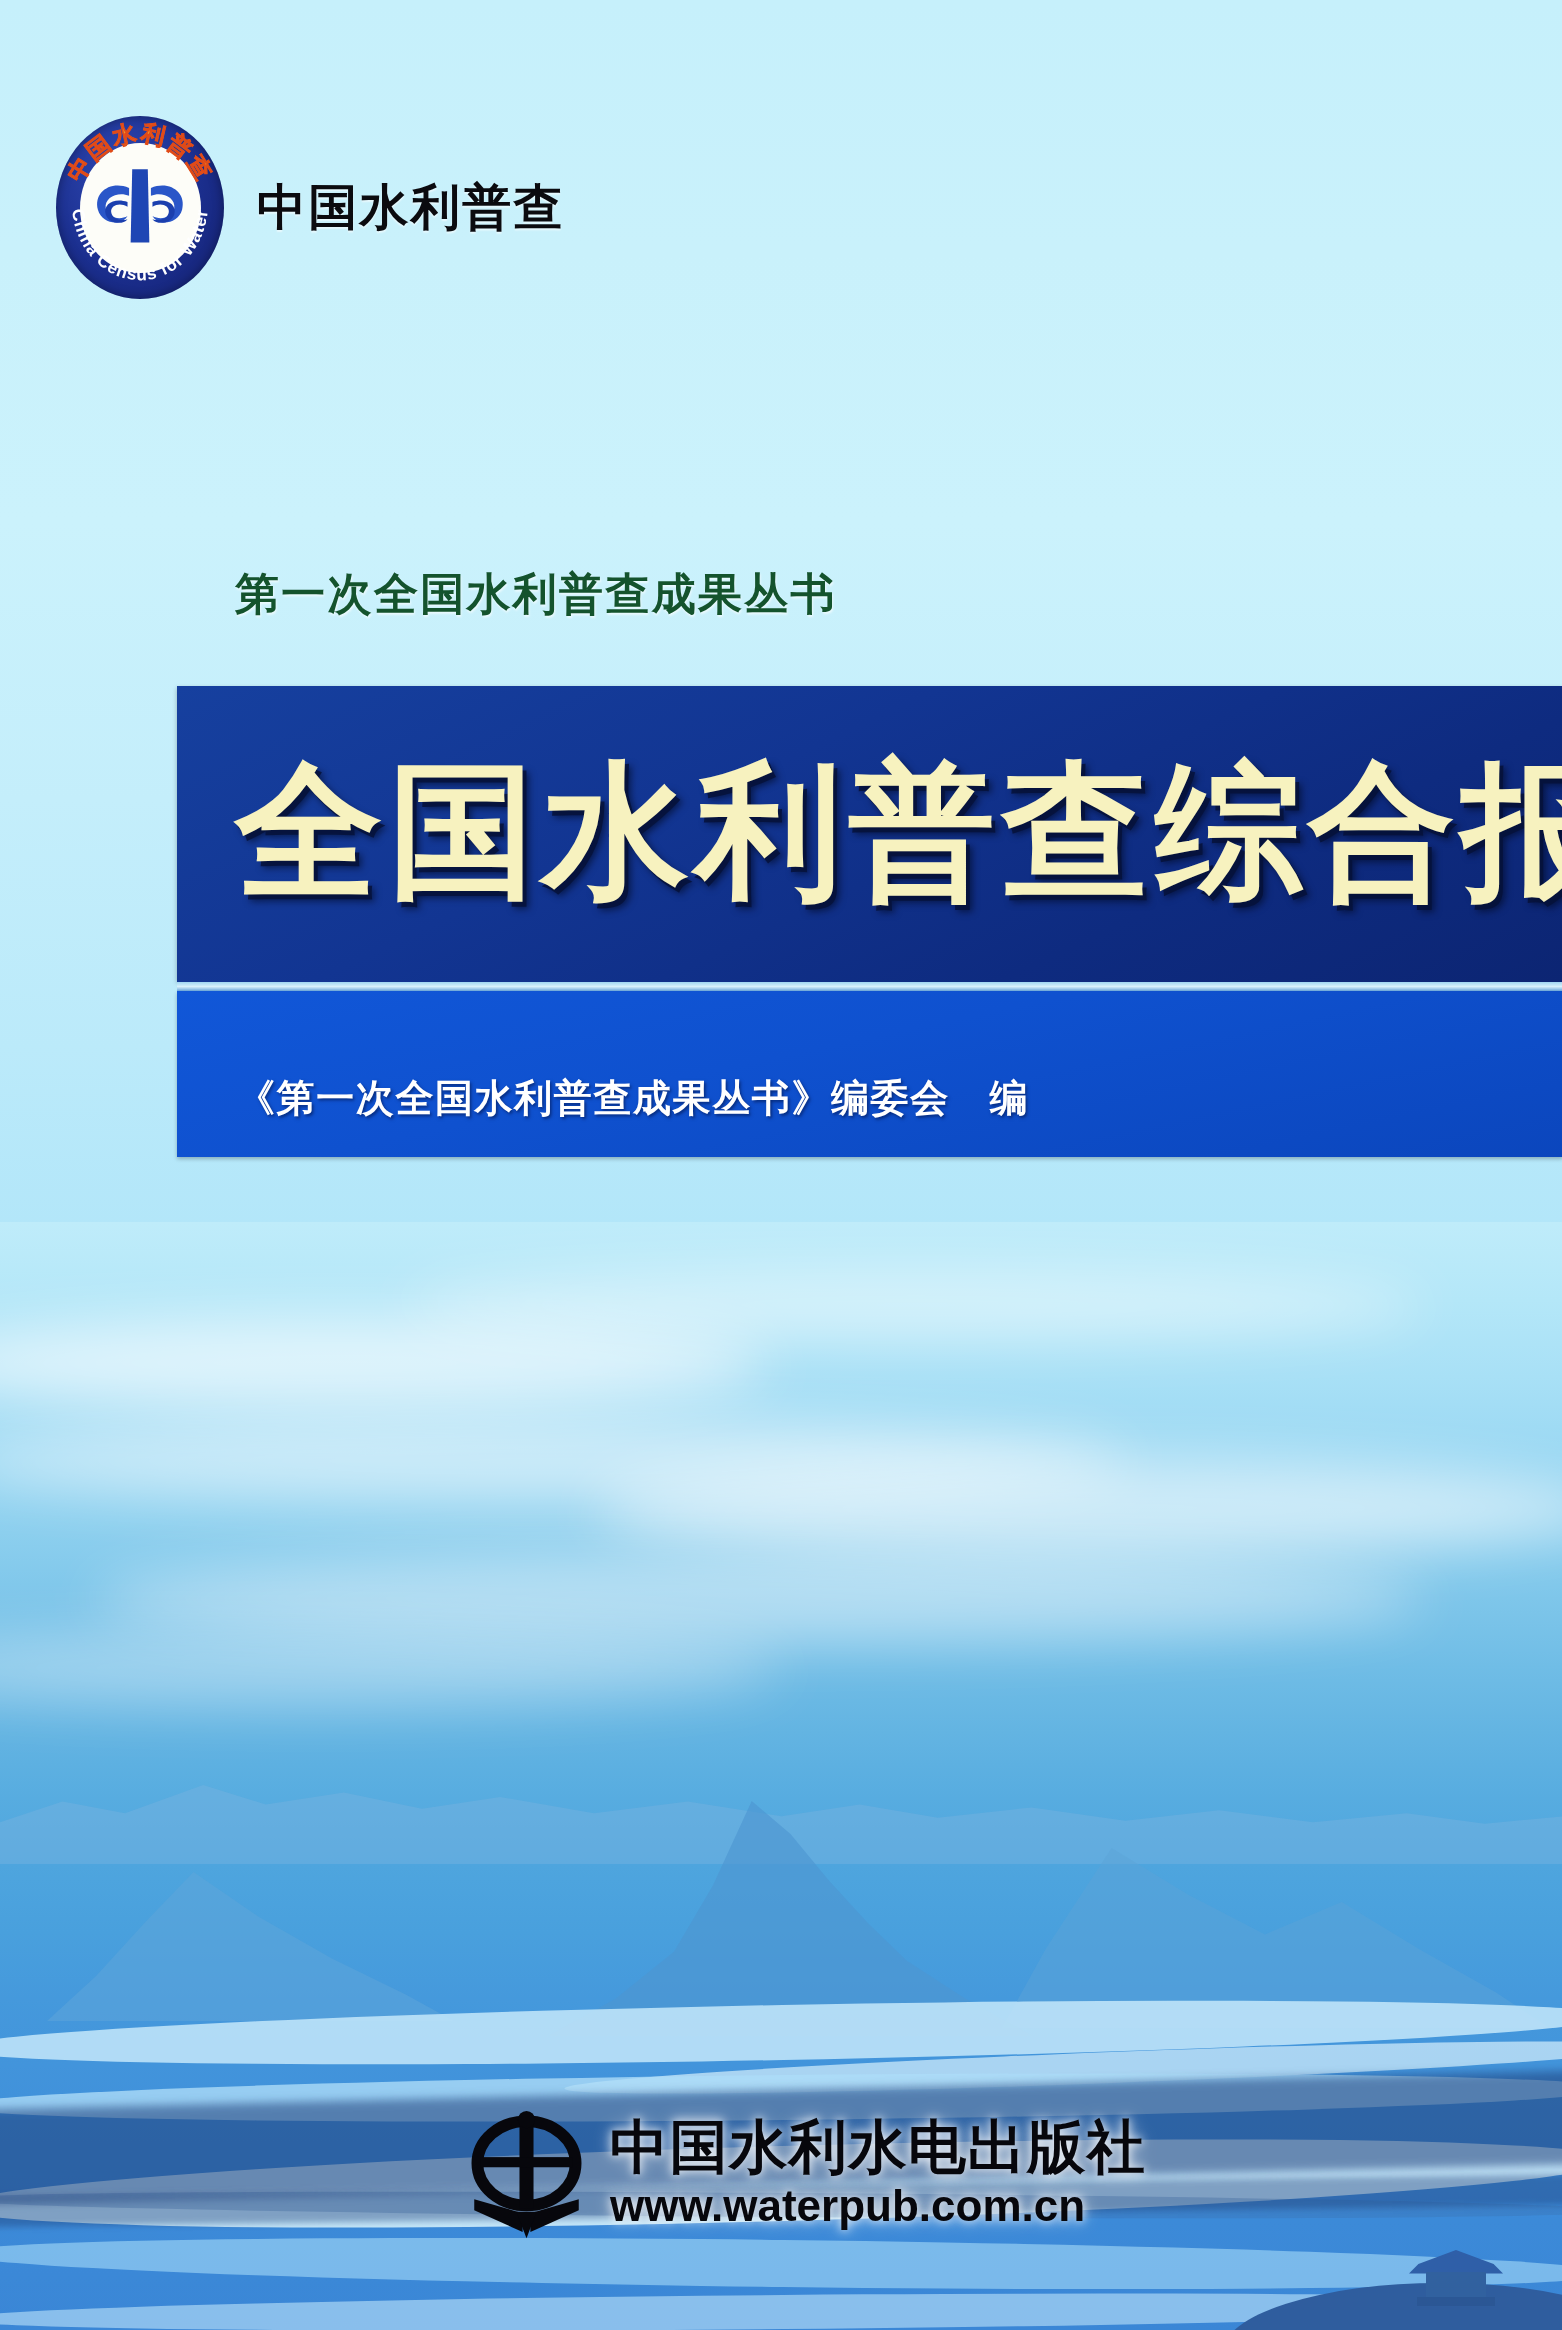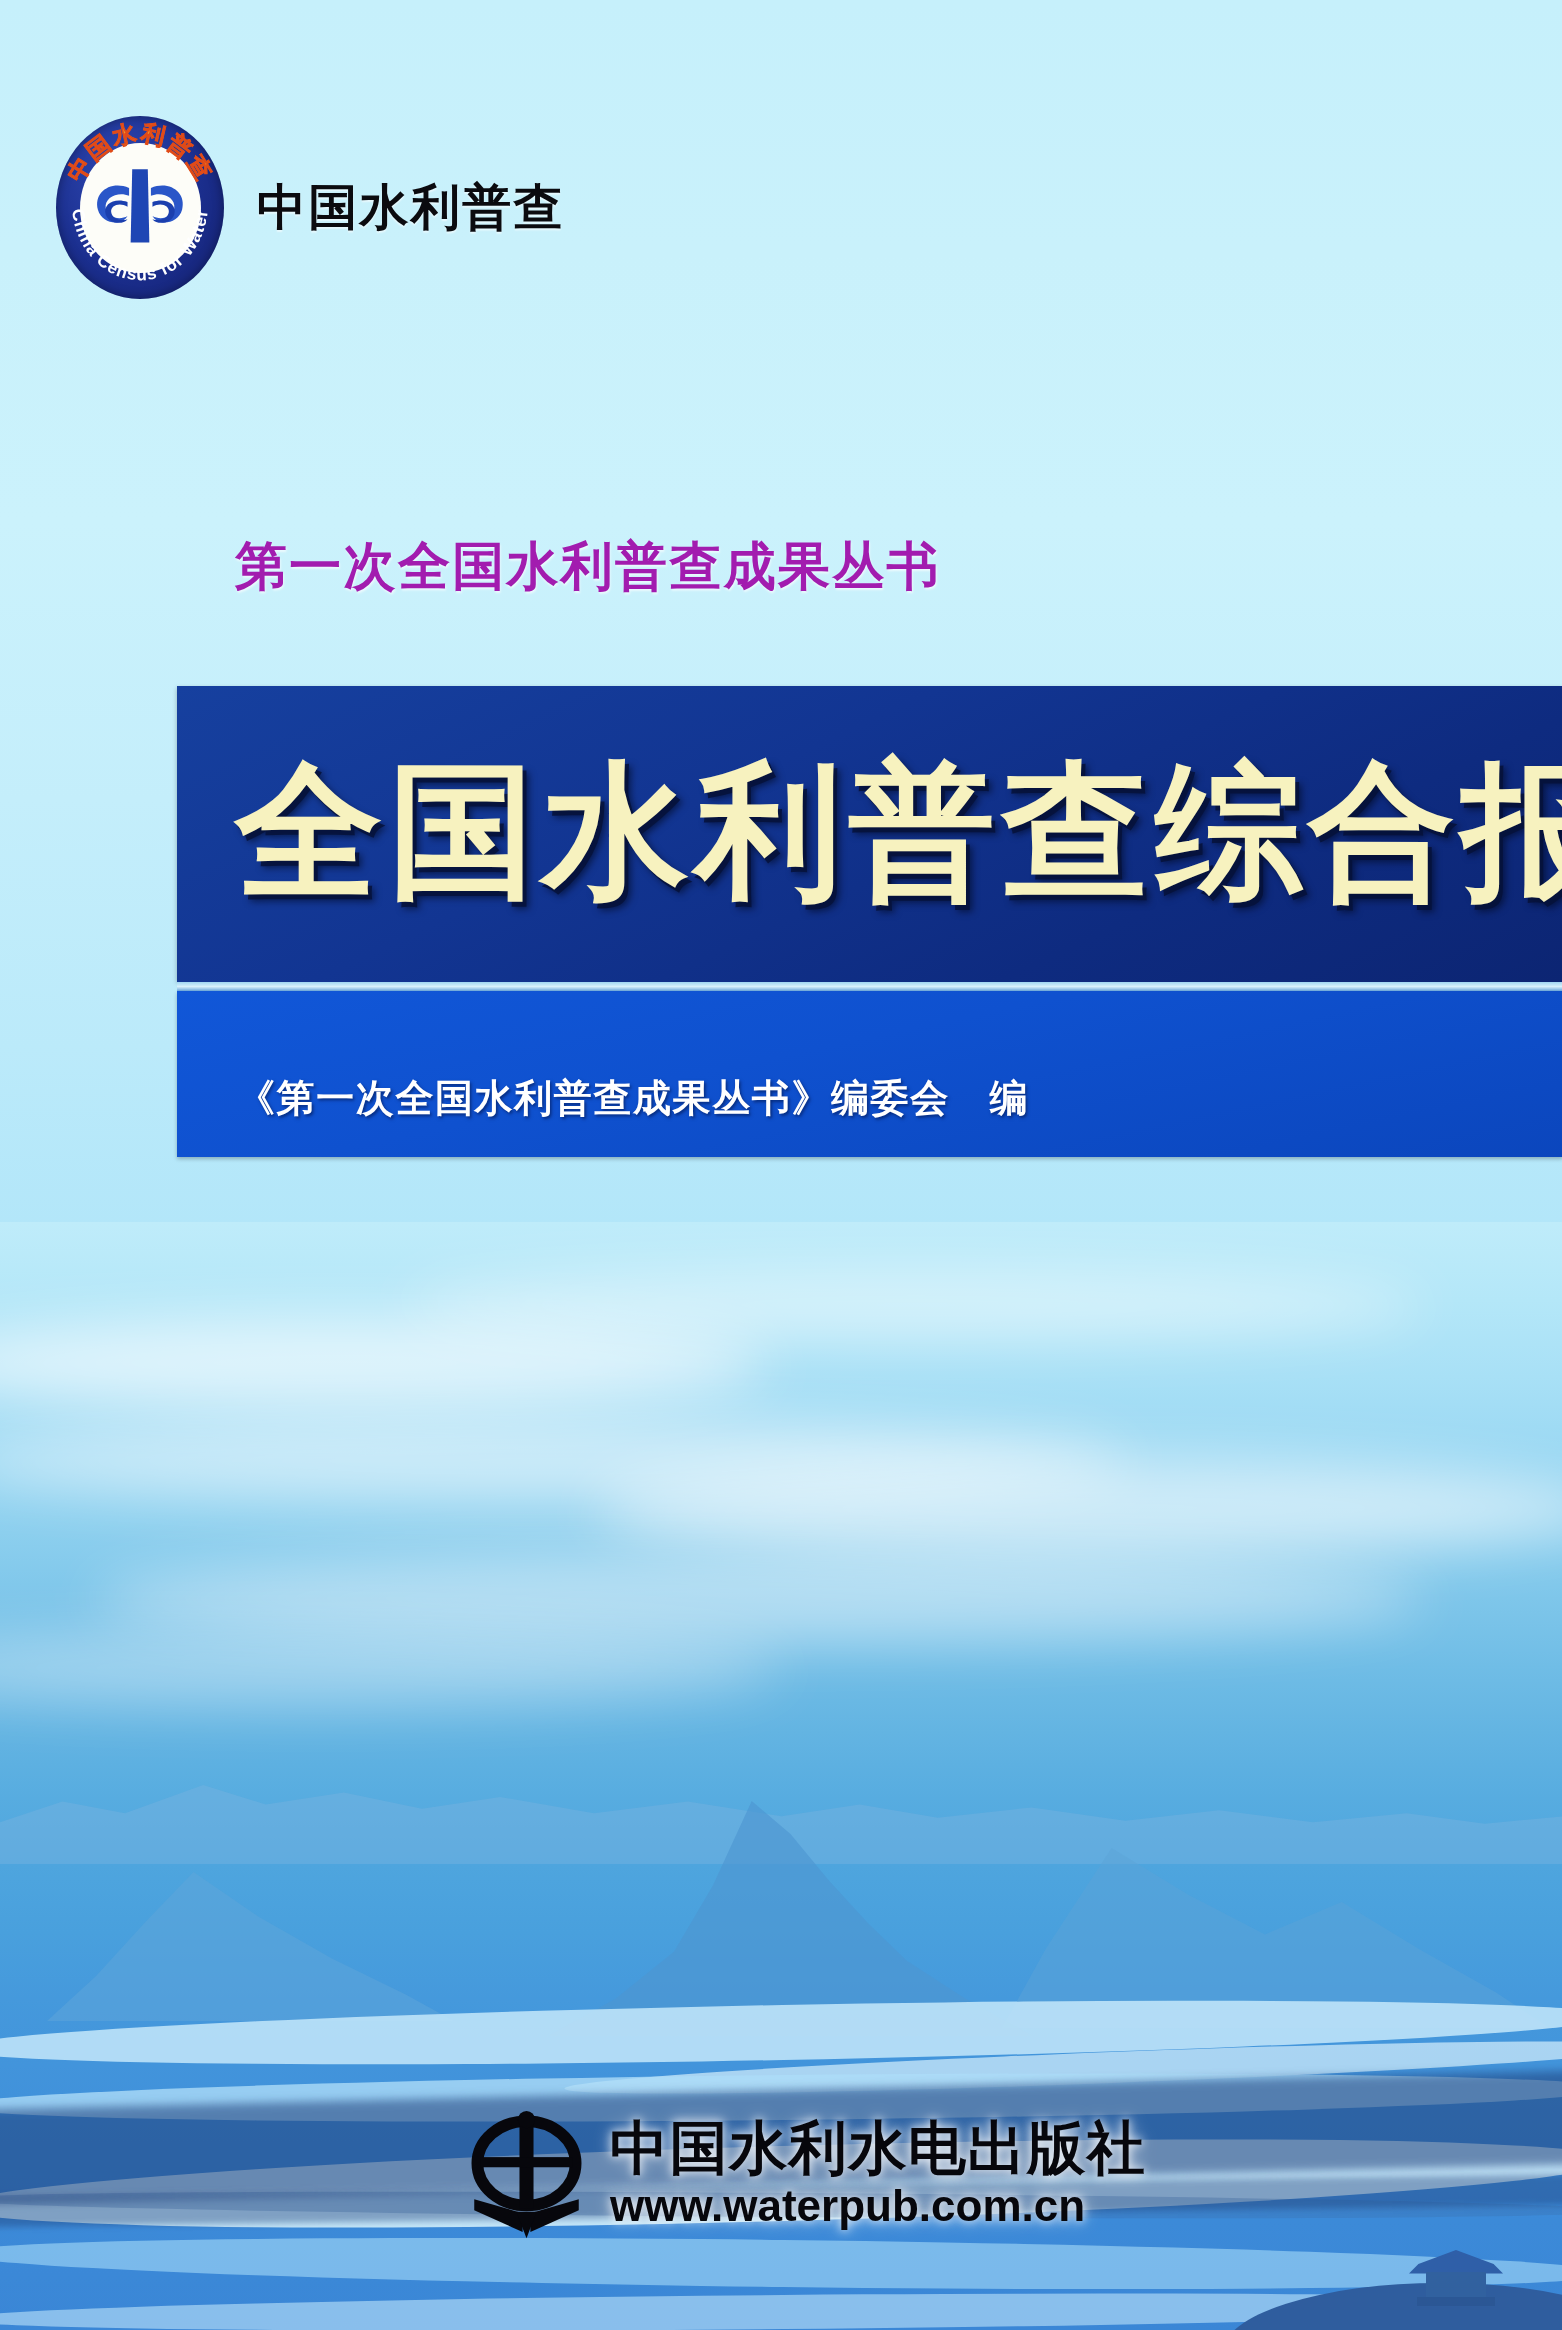--- a/index.html
+++ b/index.html
@@ -219,24 +219,24 @@
     color: #0b0b0f;
     letter-spacing: 2.3px;
     white-space: nowrap;
     line-height: 1;
     text-shadow: 0 1.6px 1.6px rgba(255,255,255,0.55);
   }
 
   
   .series-line {
     position: absolute;
-    left: 235px; top: 540px;
-    font-size: 52px;
-    font-weight: 700;
-    color: #a21caf;
+    left: 235px; top: 572px;
+    font-size: 44px;
+    font-weight: 700;
+    color: #14532d;
     letter-spacing: 2.3px;
     white-space: nowrap;
     line-height: 1;
     text-shadow: 0.8px 1.6px 2.3px rgba(255,255,255,0.65);
   }
 
   
   .title-banner {
     position: absolute;
     left: 177px; top: 686px;
@@ -295,21 +295,21 @@
   }
   .pub-mark { width: 117px; height: 133px; flex: none; }
   .pub-text { display: flex; flex-direction: column; gap: 6.3px; }
   .pub-name {
     font-size: 58px;
     font-weight: 700;
     color: #07070c;
     letter-spacing: 1.6px;
     white-space: nowrap;
     line-height: 1;
-    font-family: Liberation Sans, sans-serif;
+    font-family: Liberation Serif, serif;
     text-shadow: 0 0 9.4px rgba(255,255,255,0.9), 0 0 17px rgba(255,255,255,0.7);
   }
   .pub-url {
     font-size: 44px;
     font-weight: 700;
     color: #07070c;
     letter-spacing: 0px;
     white-space: nowrap;
     line-height: 1;
     font-family: "Liberation Sans", sans-serif;

